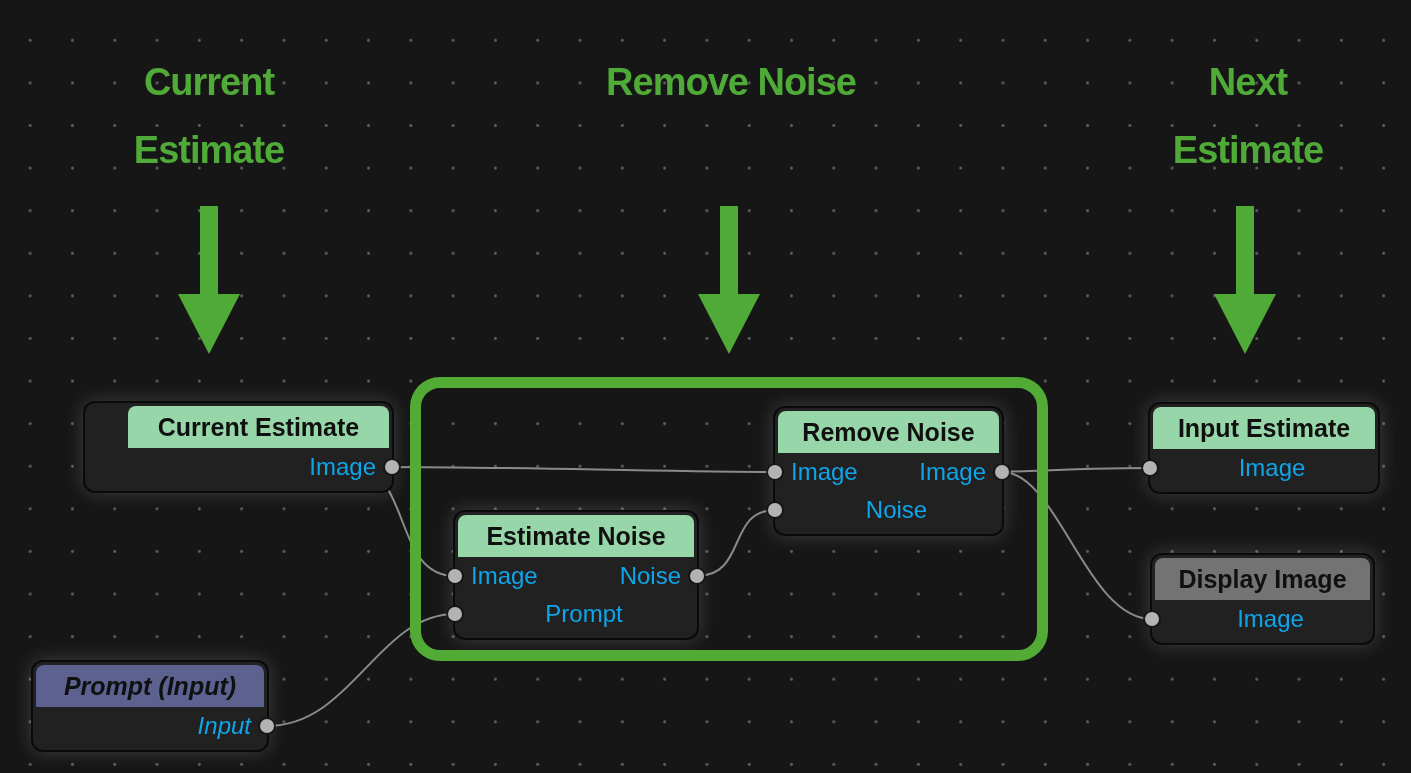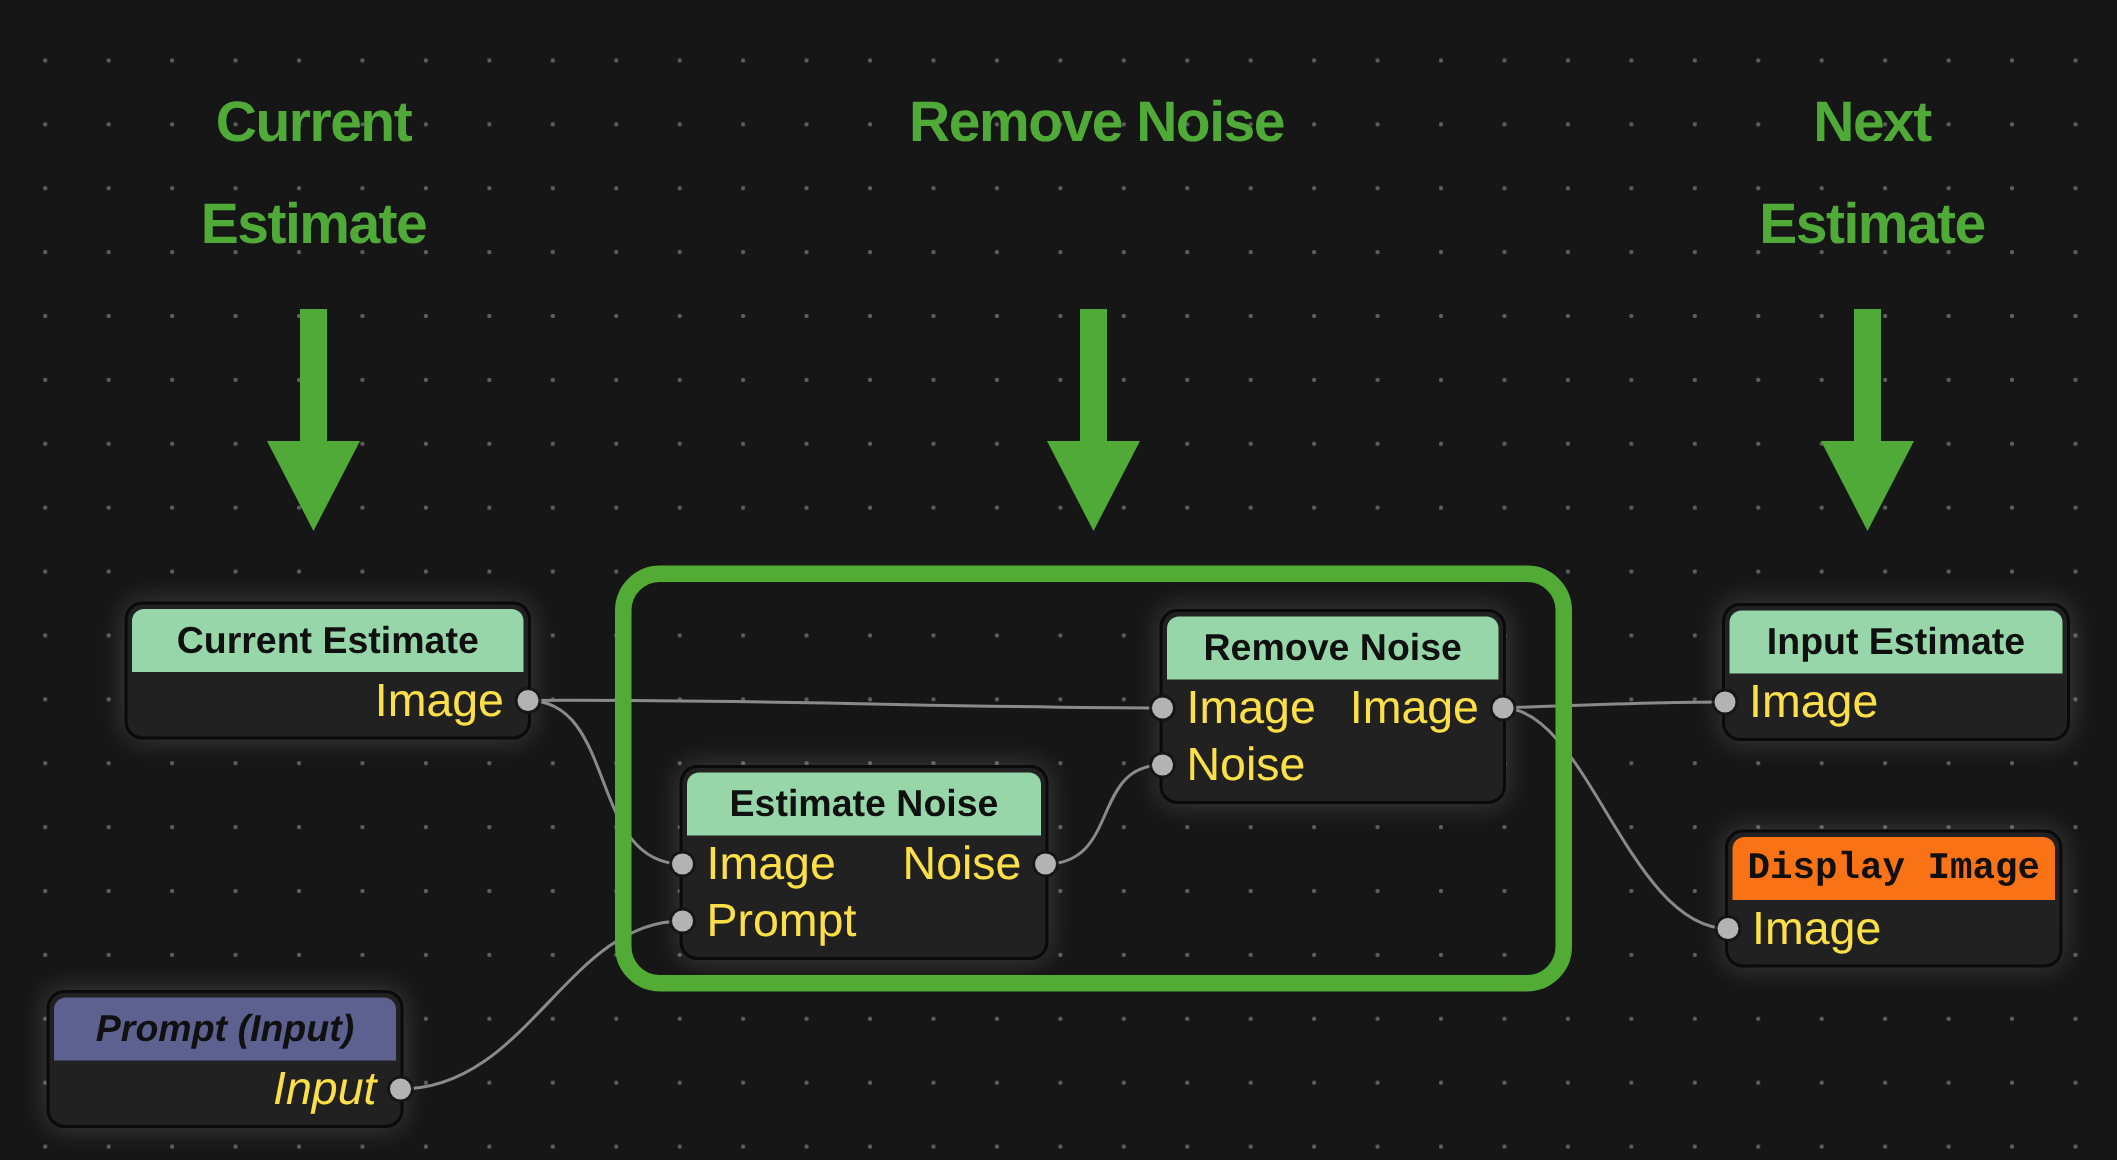--- a/index.html
+++ b/index.html
@@ -49,25 +49,25 @@
     position:absolute;z-index:3;
     background:#212121;border-radius:10px;
     box-shadow:0 0 0 2px #0a0a0a,0 0 18px 3px rgba(255,255,255,0.16);
   }
   .node-header{
     margin:3px 3px 0 3px;height:42px;line-height:42px;
     border-radius:8px 8px 0 0;
     text-align:center;font-weight:700;font-size:25px;color:#101010;
   }
   .hdr-green{background:#96D6A8;}
-  .hdr-yellow{background:#f97316;font-family:Liberation Mono, monospace;}
+  .hdr-yellow{background:#737373;}
   .hdr-purple{background:#5C6190;}
   .node-body{padding-bottom:5px;}
   .row{position:relative;height:38px;line-height:38px;display:flex;
-       font-size:31px;color:#fde047;}
+       font-size:24px;color:#0ea5e9;justify-content:center;}
   .row .in-label{padding-left:16px;}
   .row .out-label{margin-left:auto;padding-right:16px;}
   .port{
     position:absolute;top:12px;width:14px;height:14px;border-radius:50%;
     background:#B3B3B3;box-shadow:0 0 0 2px rgba(20,20,20,0.85);
   }
   .port.in{left:-7px;}
   .port.out{right:-7px;}
 </style>
 </head>
@@ -104,21 +104,21 @@
   </div>
   <div class="big-arrow" style="left:698px;">
     <div class="shaft"></div>
       <div class="head"></div>
   </div>
   <div class="big-arrow" style="left:1214px;">
     <div class="shaft"></div>
       <div class="head"></div>
   </div>
 
-  <div class="node" style="left:85px;top:403px;width:267px;">
+  <div class="node" style="left:85px;top:403px;width:267px;padding-left:40px;">
     <div class="node-header hdr-green">Current Estimate</div>
     <div class="node-body">
       <div class="row">
         <span class="out-label">Image</span>
         <span class="port out"></span>
       </div>
     </div>
   </div>
 
   <div class="node" style="left:455px;top:512px;width:242px;">

